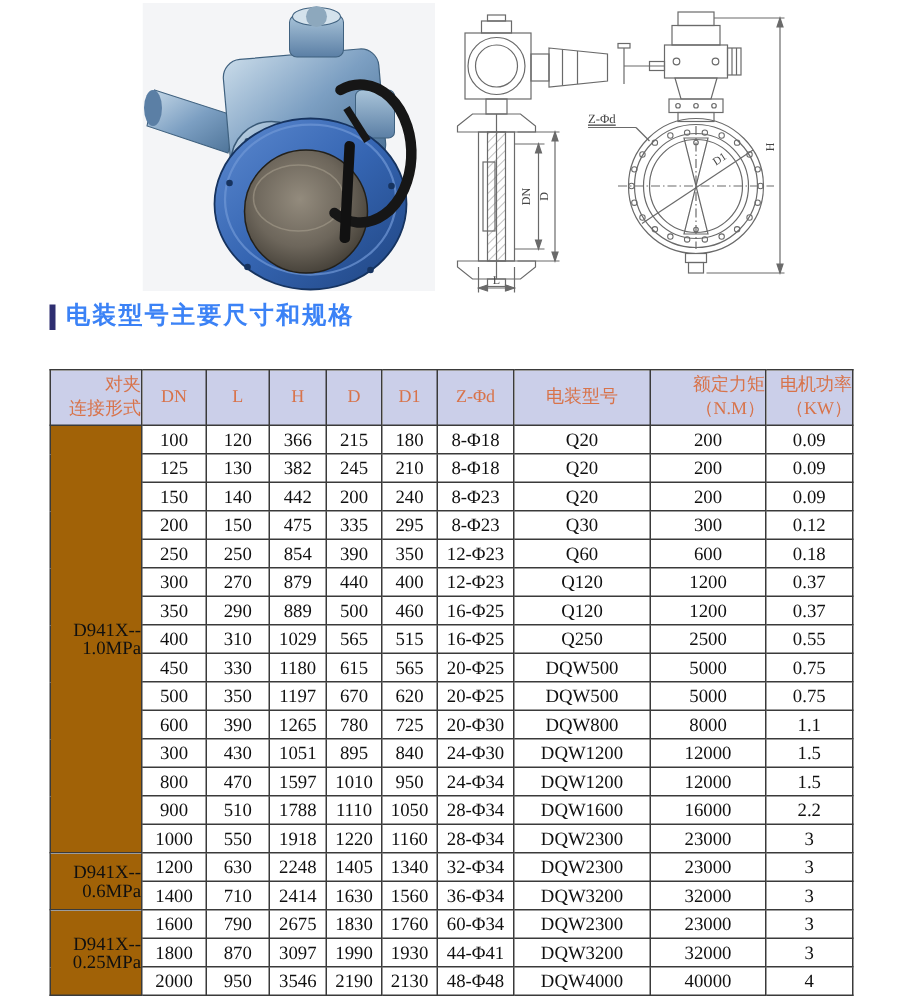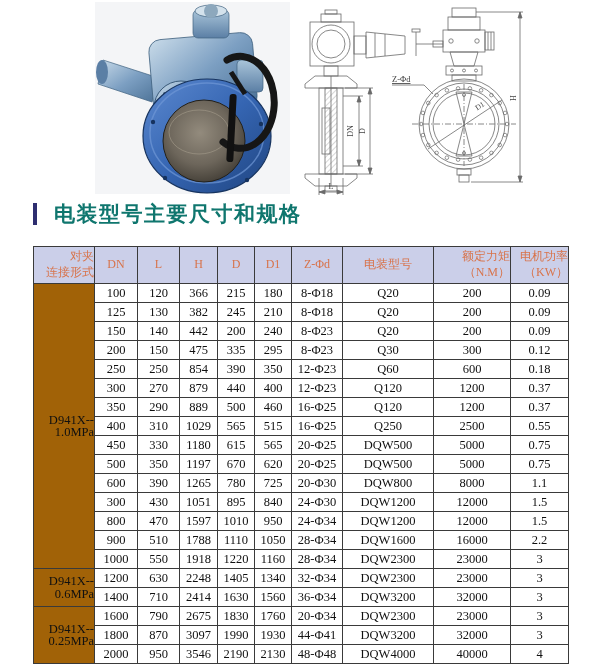--- a/index.html
+++ b/index.html
@@ -7,22 +7,22 @@
     width:600px;height:665px;position:relative;overflow:hidden;
     background:#ffffff;font-family:"Liberation Sans",sans-serif;
   }
   .top-images{position:absolute;left:0;top:0;width:600px;height:196px;}
   .photo-wrap{position:absolute;left:95px;top:2px;width:195px;height:192px;}
   .sideview-wrap{position:absolute;left:293px;top:8px;width:118px;height:188px;}
   .frontview-wrap{position:absolute;left:388px;top:6px;width:145px;height:188px;}
 
   .title-block{position:absolute;left:33px;top:203px;}
   .title-zh{
-    font-size:21px;font-weight:bold;color:#0f766e;letter-spacing:1.5px;
-    border-left:4px solid #2e2e70;padding-left:17px;line-height:1.05;
+    font-size:16px;font-weight:bold;color:#3b82f6;letter-spacing:1.5px;
+    border-left:4px solid #2e2e70;padding-left:7px;line-height:1.05;
   }
   .title-en{font-size:10.5px;color:#2e2e70;margin-top:2px;padding-left:2px;}
 
   table.spec{
     position:absolute;left:33px;top:246px;width:535px;
     border-collapse:collapse;table-layout:fixed;
     font-family:"Liberation Serif",serif;
   }
   table.spec td,table.spec th{
     border:1px solid #3a3a3a;text-align:center;vertical-align:middle;
@@ -485,21 +485,21 @@
       <tr>
         <td class="group-cell" rowspan="3">
           <span class="hl">D941X--</span>
           <span class="hl">0.25MPa</span>
         </td>
         <td>1600</td>
         <td>790</td>
         <td>2675</td>
         <td>1830</td>
         <td>1760</td>
-        <td>20-Φ34</td>
+        <td>60-Φ34</td>
         <td>DQW2300</td>
         <td>23000</td>
         <td>3</td>
       </tr>
       <tr>
         <td>1800</td>
         <td>870</td>
         <td>3097</td>
         <td>1990</td>
         <td>1930</td>

